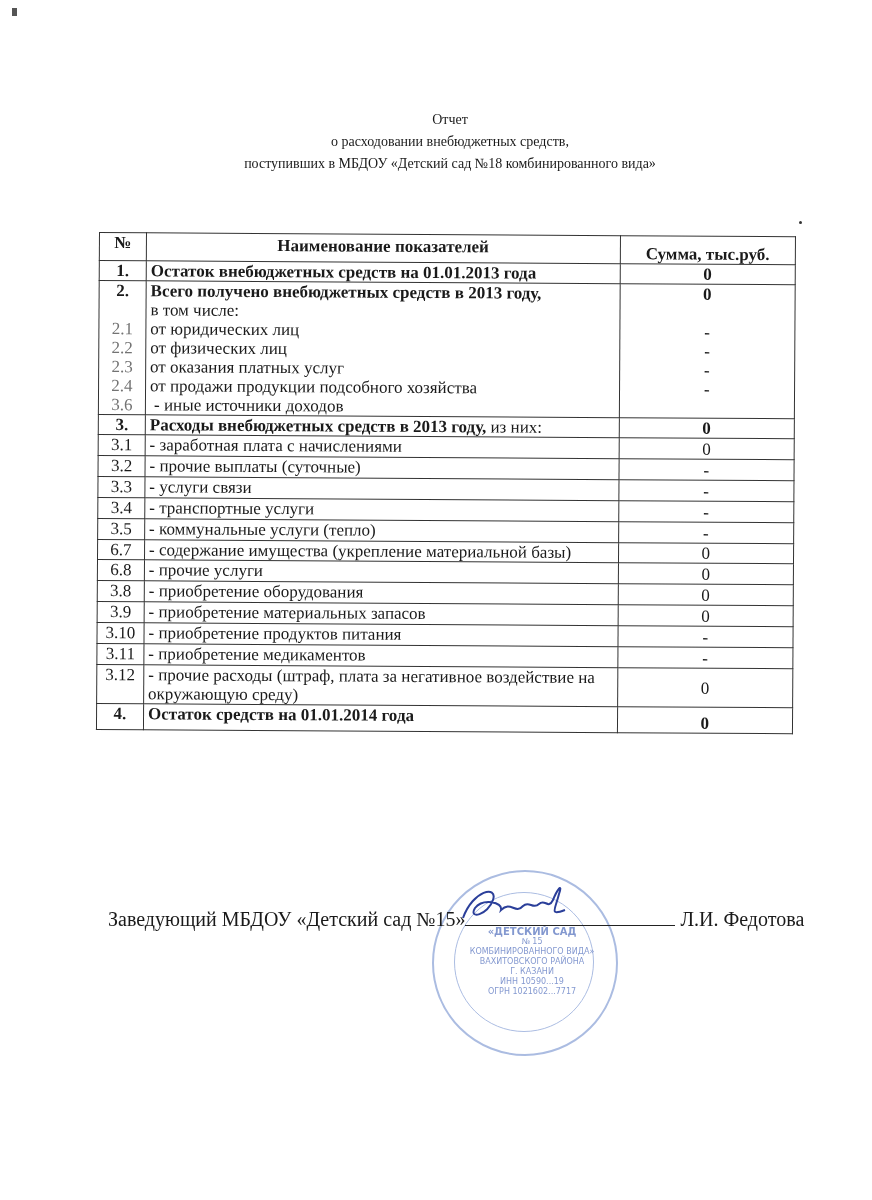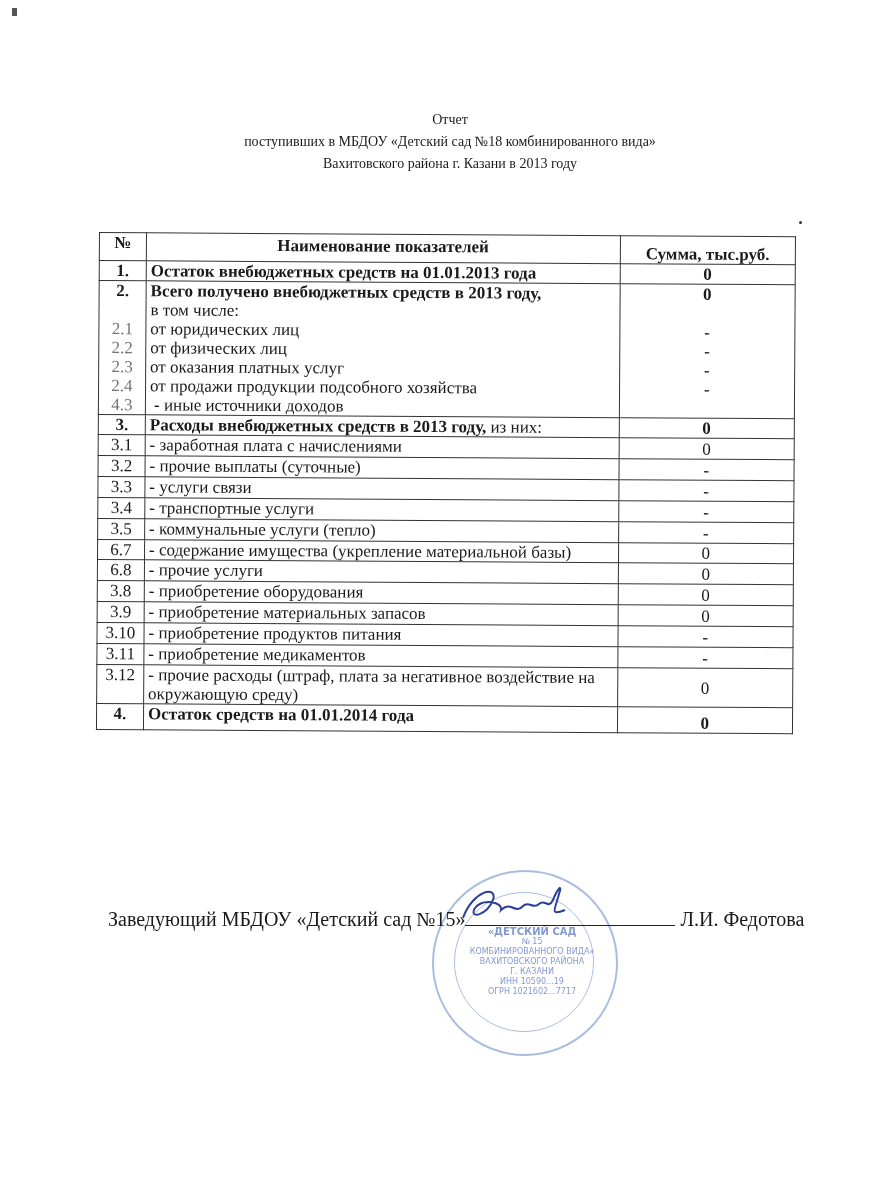--- a/index.html
+++ b/index.html
@@ -56,22 +56,22 @@
   }
 </style>
 </head>
 <body>
 
 <div class="corner-mark"></div>
 <div class="dot-mark"></div>
 
 <div class="title-block">
   <div>Отчет</div>
+  <div>о расходовании внебюджетных средств,</div>
   <div>поступивших в МБДОУ «Детский сад №18 комбинированного вида»</div>
-  <div>Вахитовского района г. Казани в 2013 году</div>
 </div>
 
 <table class="report">
   <tbody>
       <tr>
     <th class="c-num">№</th>
     <th class="c-name hdr-name">Наименование показателей</th>
     <th class="c-sum hdr-sum">Сумма, тыс.руб.</th>
   </tr>
   <tr>
@@ -80,21 +80,21 @@
     <td class="c-sum bold">0</td>
   </tr>
   <tr>
     <td class="c-num nums-col">
       <span class="bold" style="color:#1a1a1a">2.</span>
       <span style="height:19px"></span>
       <span>2.1</span>
       <span>2.2</span>
       <span>2.3</span>
       <span>2.4</span>
-      <span>4.3</span>
+      <span>3.6</span>
     </td>
     <td class="c-name">
       <span class="sub-line bold">Всего получено внебюджетных средств в 2013 году,</span>
       <span class="sub-line">в том числе:</span>
       <span class="sub-line">от юридических лиц</span>
       <span class="sub-line">от физических лиц</span>
       <span class="sub-line">от оказания платных услуг</span>
       <span class="sub-line">от продажи продукции подсобного хозяйства</span>
       <span class="sub-line" style="white-space:pre"> - иные источники доходов</span>
     </td>

